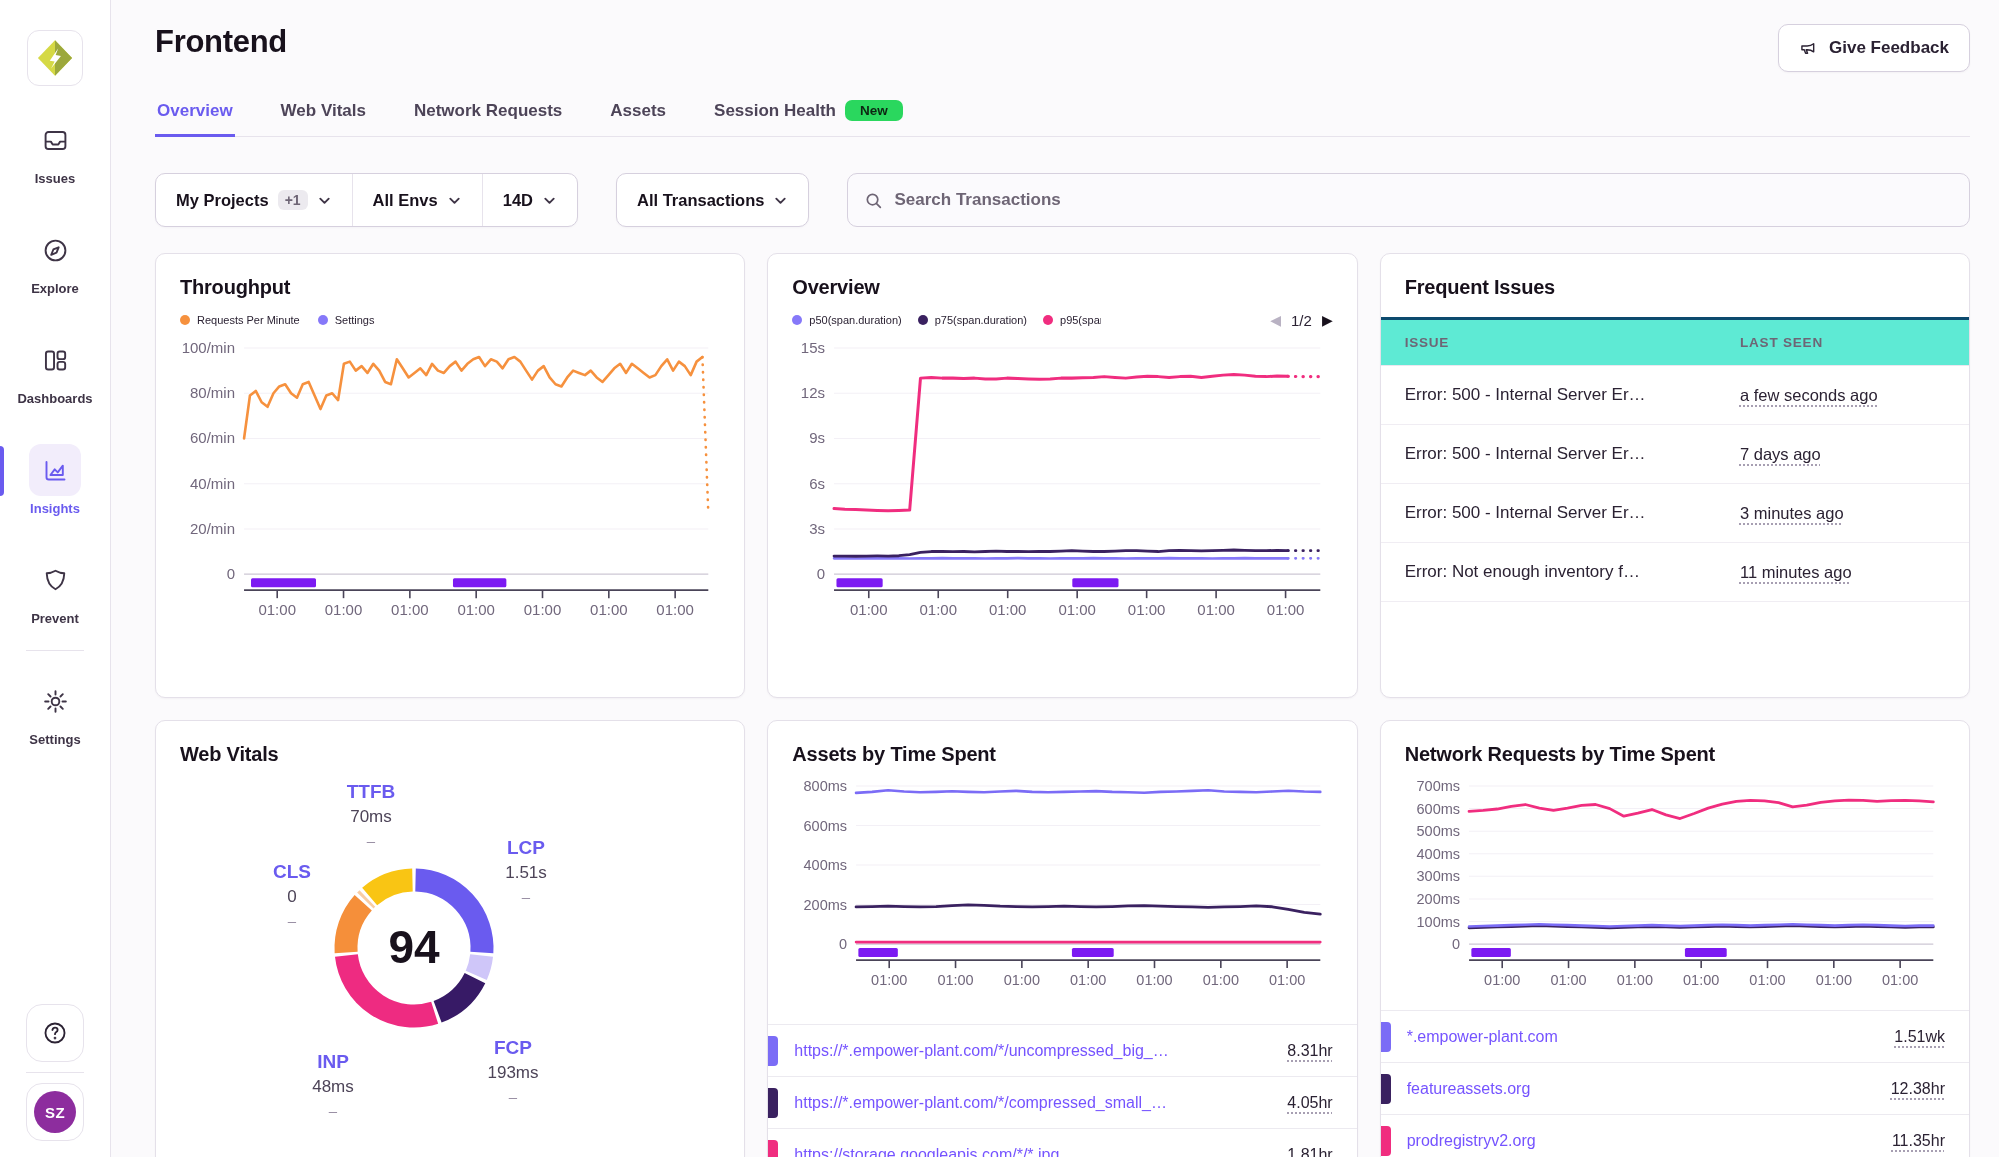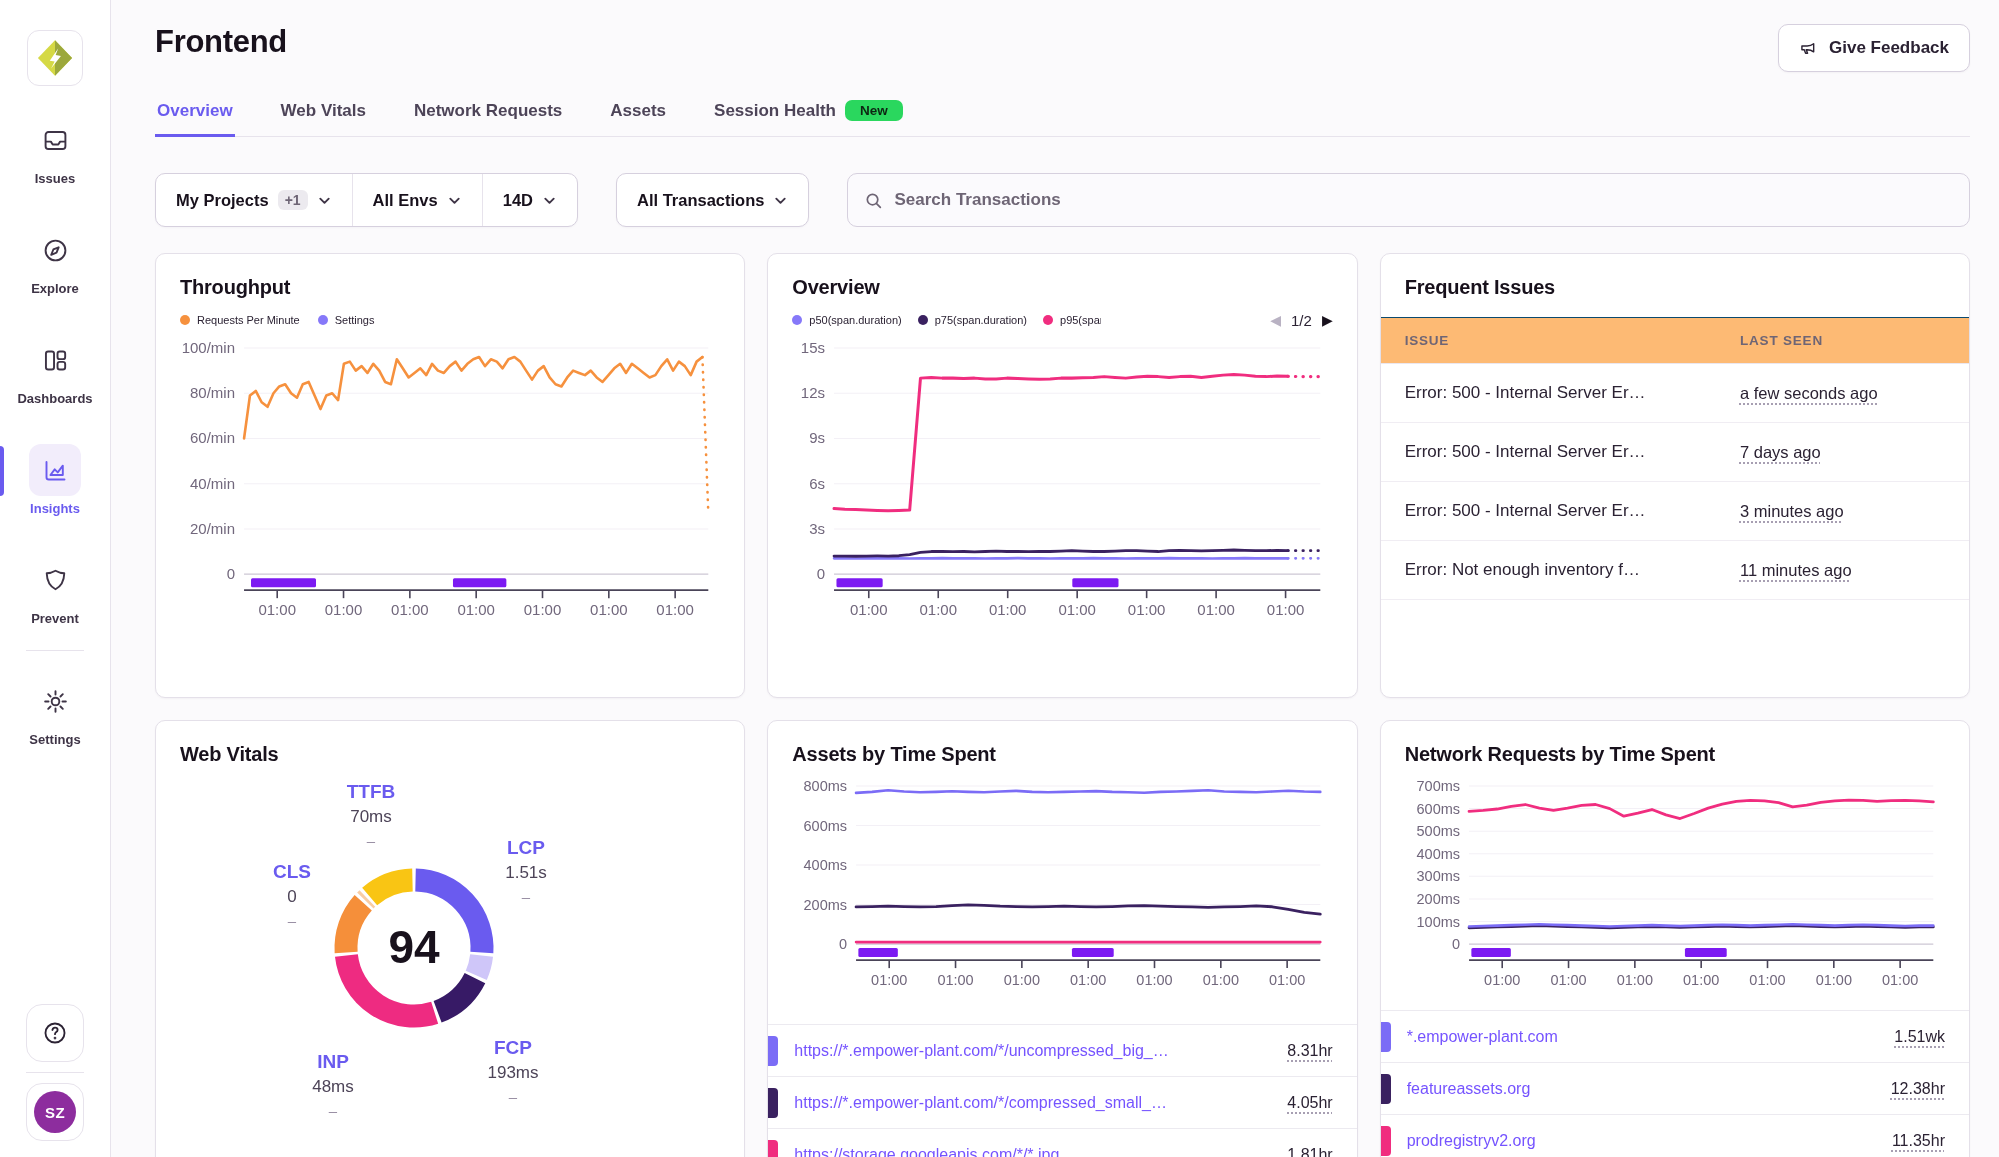--- a/index.html
+++ b/index.html
@@ -77,22 +77,22 @@
   .pager { margin-left:auto; display:flex; align-items:center; gap:10px; font-size:15px; color:#2B2233; }
   .pg-prev { color:#B9B2C3; font-size:14px; cursor:pointer; }
   .pg-next { color:#18111C; font-size:14px; cursor:pointer; }
 
   .chart-wrap { margin-top:4px; }
   .chart-wrap svg { display:block; }
   .chart-wrap svg text { font-family:"Liberation Sans", sans-serif; }
 
   
   .fi-title { padding:22px 24px 18px 24px; }
-  .fi-header { display:grid; grid-template-columns:1fr 205px; padding:15px 24px; background:#fdba74;
-               border-top:1px solid #0c4a6e; border-bottom:1px solid #EBE7EF; }
+  .fi-header { display:grid; grid-template-columns:1fr 205px; padding:15px 24px; background:#5eead4;
+               border-top:3px solid #0c4a6e; border-bottom:1px solid #EBE7EF; }
   .fi-header span { font-size:13.5px; font-weight:700; color:#6E6575; letter-spacing:.8px; }
   .fi-row { display:grid; grid-template-columns:1fr 205px; padding:19px 24px; border-bottom:1px solid #F0EDF3;
             align-items:center; cursor:pointer; }
   .fi-issue { font-size:17px; color:#2B2233; white-space:nowrap; overflow:hidden; }
   .fi-seen { font-size:16.5px; color:#2B2233; justify-self:start;
              text-decoration:underline dotted #A79FB2 2px; text-underline-offset:5px; cursor:pointer; }
 
   
   .ts-row { display:flex; align-items:center; height:52px; border-top:1px solid #ECEAF0; padding-right:24px; cursor:pointer; }
   .ts-swatch { width:10px; height:30px; border-radius:0 4px 4px 0; margin-right:16px; flex:none; }

